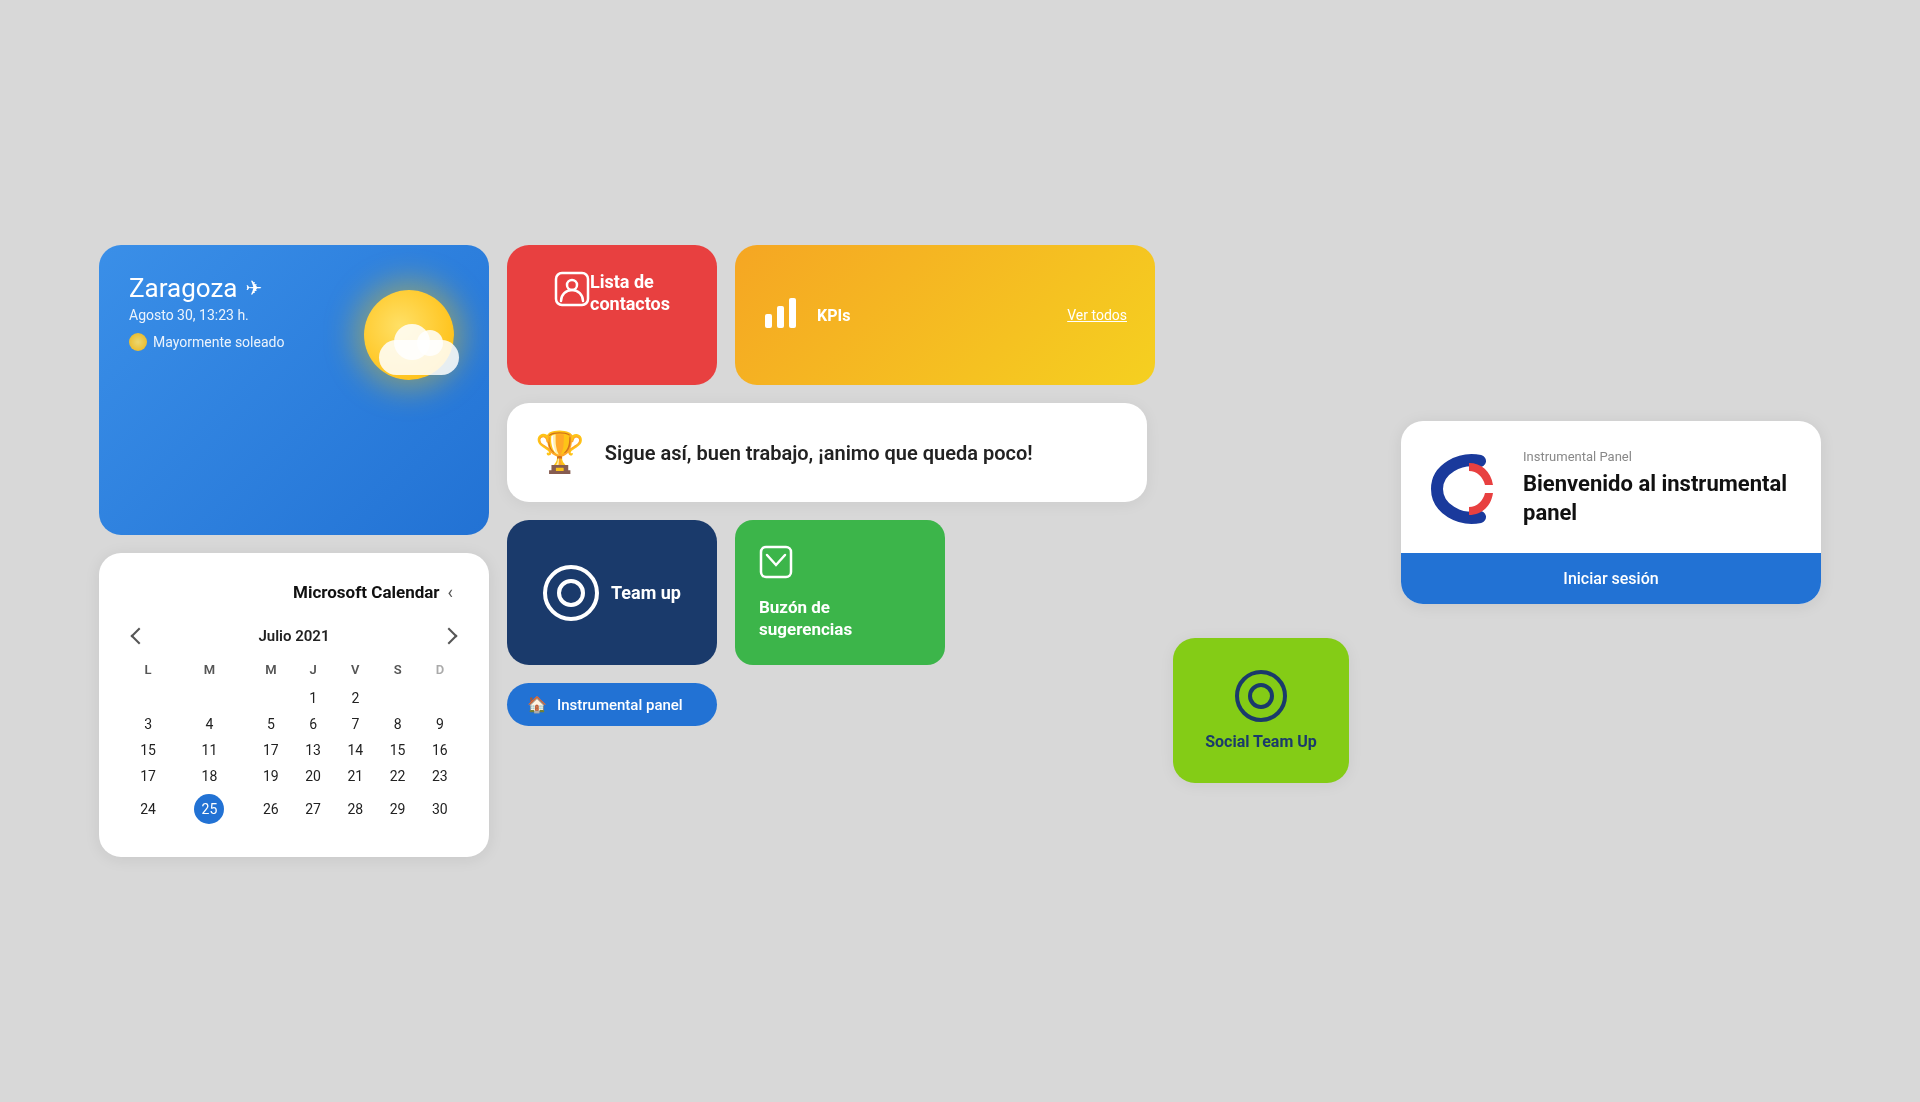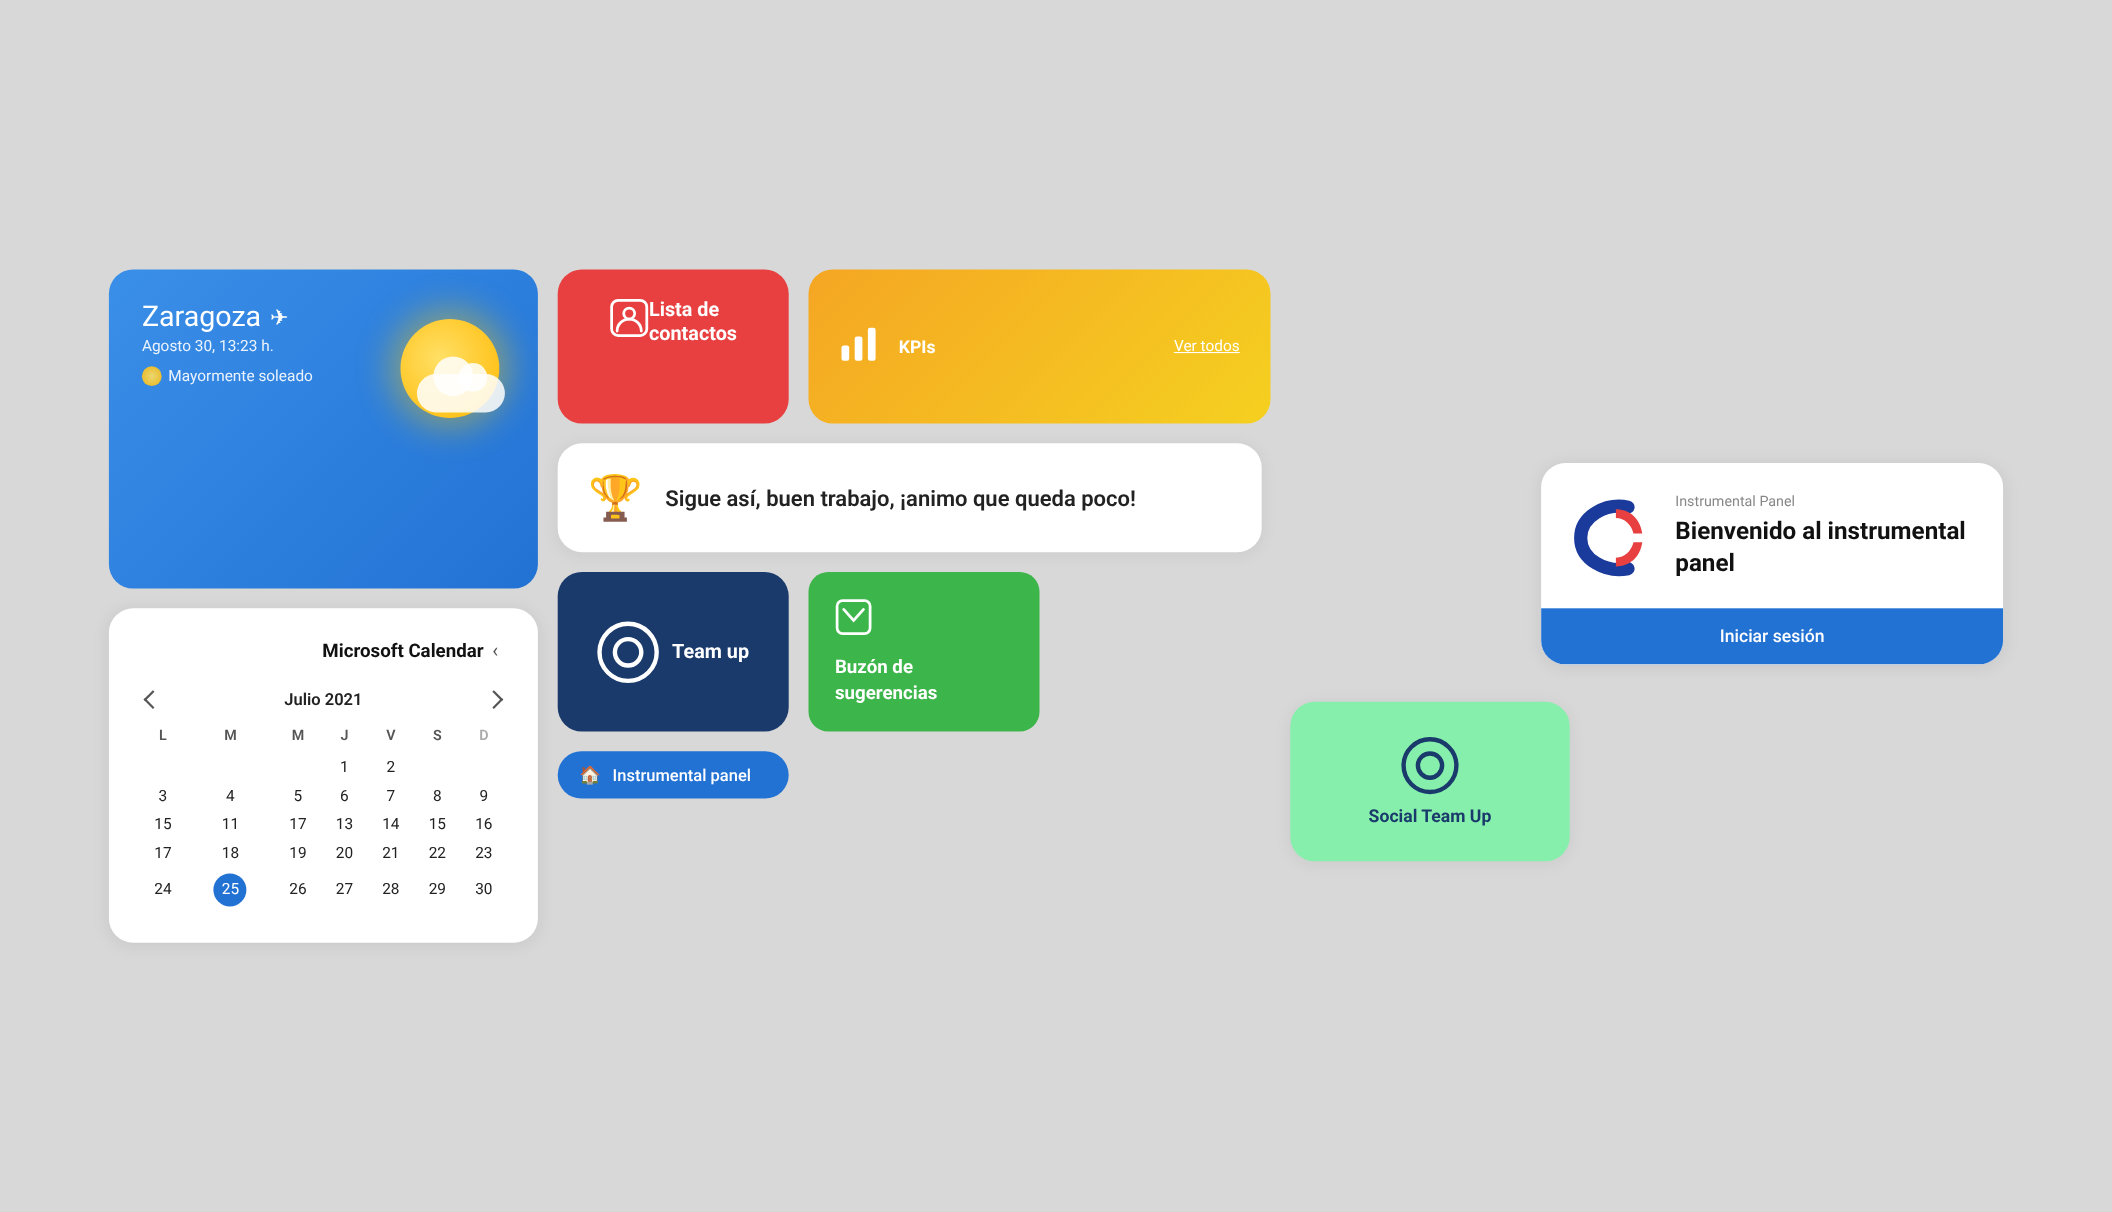--- a/index.html
+++ b/index.html
@@ -321,26 +321,26 @@
       display: flex;
       align-items: center;
       gap: 10px;
       font-size: 15px;
       font-weight: 500;
       width: 210px;
     }
 
     
     .social-card {
-      background: #86efac;
+      background: #84cc16;
       border-radius: 22px;
       padding: 20px 24px;
       color: #1a3a6b;
       cursor: pointer;
-      width: 254px;
+      width: 176px;
       height: 145px;
       display: flex;
       flex-direction: column;
       align-items: center;
       justify-content: center;
       gap: 10px;
       box-shadow: 0 2px 16px rgba(0,0,0,0.06);
     }
     .social-circle {
       width: 52px;

